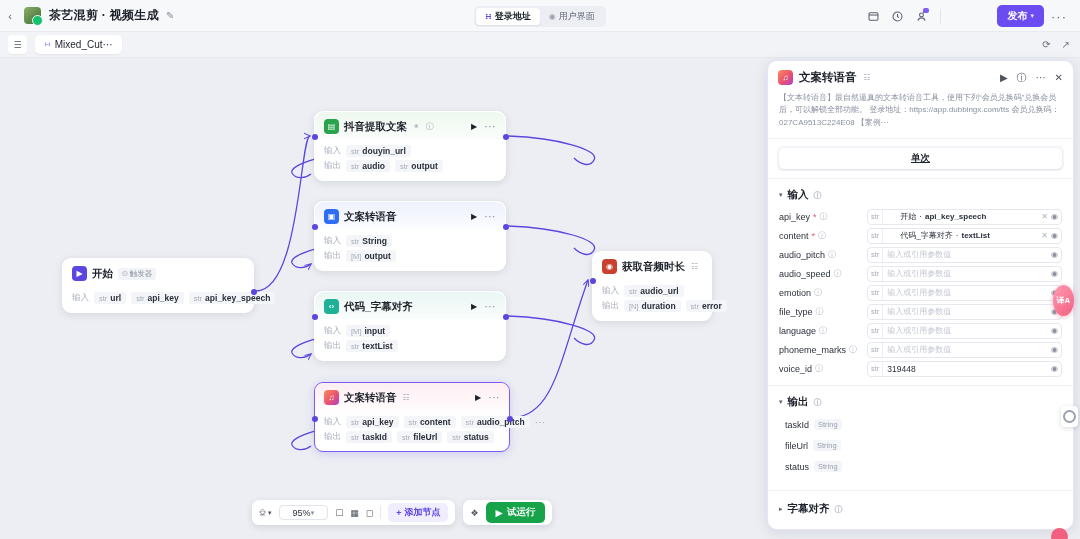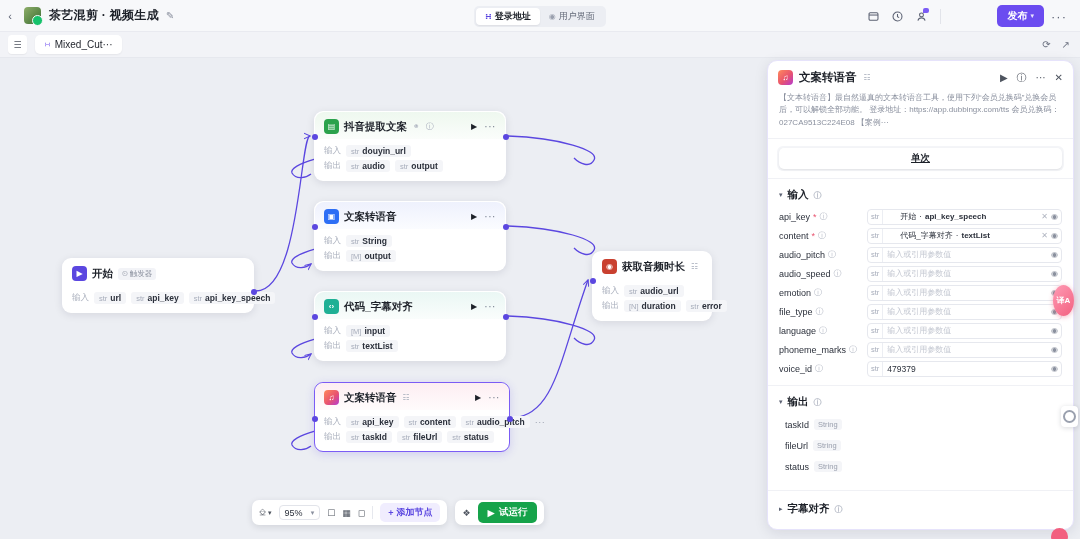--- a/index.html
+++ b/index.html
@@ -164,21 +164,21 @@
   }
   .bb-group {
     height: 25px; background: #fff; border-radius: 7px; display: flex;
     align-items: center; padding: 0 7px; gap: 7px;
     box-shadow: 0 2px 7px rgba(20,24,45,.12);
   }
   .bb-item { display: flex; align-items: center; gap: 2px; color: #4e545f;
     font-size: 9px; cursor: pointer; }
   .bb-zoom {
     border: 1px solid #e2e4ea; border-radius: 4px; height: 15px;
-    display: flex; align-items: center; gap: 8px; padding: 0 5px;
+    display: flex; align-items: center; padding: 0 13px;
     font-size: 9px; color: #2b303b; cursor: pointer; text-align: right;
   }
   .bb-sep { width: 1px; height: 13px; background: #e6e8ee; }
   .bb-add { display: flex; align-items: center; gap: 3px; background: #f0edfe;
     color: #5b47e0; font-size: 9px; font-weight: 700; border-radius: 5px;
     padding: 3px 8px; cursor: pointer; }
   .bb-run {
     display: flex; align-items: center; gap: 4px; background: #16a34a;
     color: #fff; font-size: 9.5px; font-weight: 700; border-radius: 5px;
     padding: 4px 10px; cursor: pointer;
@@ -729,21 +729,21 @@
         </div>
       </div>
 
       <div class="frow">
         <div class="fname">
             <span>voice_id</span>
             <span class="info">ⓘ</span>
           </div>
         <div class="fval">
           <span class="str">str</span>
-          <span style="font-size:8.5px;color:#2b303b">479379</span>
+          <span style="font-size:8.5px;color:#2b303b">319448</span>
           <span class="fv-right">
               <span class="fv-o">◉</span>
             </span>
         </div>
       </div>
 
       <div class="sec-sep"></div>
 
       <div class="sec-head">
         <span class="caret">▾</span>

